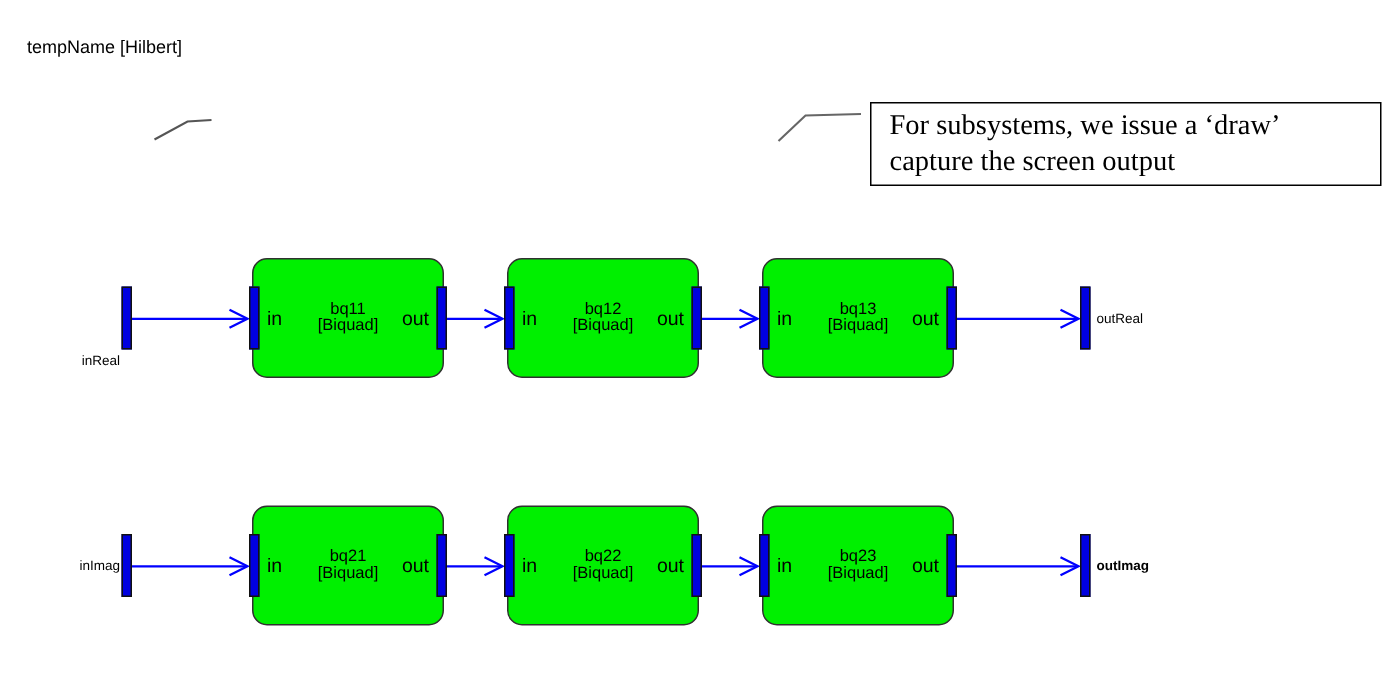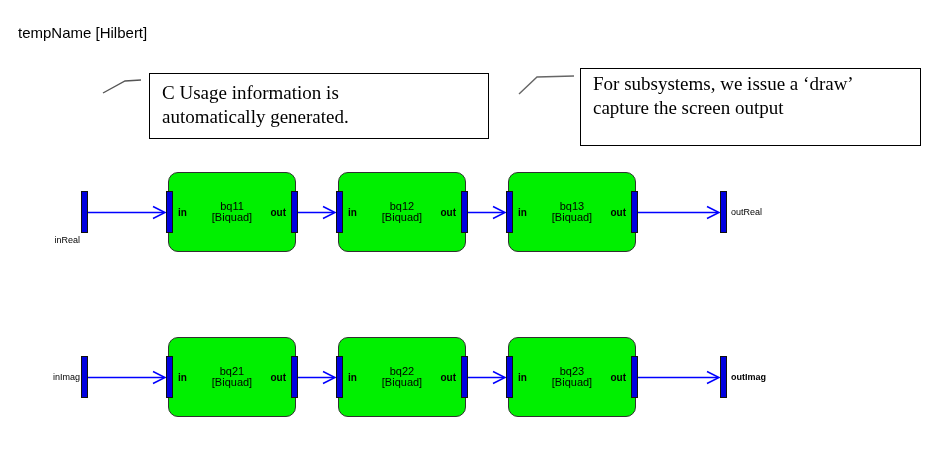--- a/index.html
+++ b/index.html
@@ -12,50 +12,50 @@
   html,body{background:#fff;}
   .canvas{
     position:relative;
     width:930px;height:455px;
     background:#ffffff;
     font-family:"Liberation Sans",sans-serif;
     overflow:hidden;
   }
   .model-title{
     position:absolute;left:18px;top:24px;
-    font-size:15px;color:#000;letter-spacing:0;
+    font-size:12px;color:#000;letter-spacing:0;
   }
   .annotation{
     position:absolute;
     background:#ffffff;
     border:1.5px solid #000;
     font-family:"Liberation Serif",serif;
     font-size:19px;line-height:23.5px;color:#000;
     padding:4px 12px 4px 12px;
   }
   .annotation.a1{left:149px;top:73px;width:340px;height:66px;padding-top:7px;}
-  .annotation.a2{left:580px;top:68px;width:341px;height:78px;padding-top:3px;}
+  .annotation.a2{left:580px;top:68px;width:341px;height:56px;padding-top:3px;}
   svg.wires{position:absolute;left:0;top:0;}
   .block{
     position:absolute;width:128px;height:80px;
     background:var(--block-fill);
     border:1px solid var(--border-color);
     border-radius:10px;
   }
   .bport{
     position:absolute;width:7px;height:42px;
     top:50%;transform:translateY(-50%);
     background:var(--port-fill);
     border:1px solid #101010;
   }
   .bport.left{left:-3px;}
   .bport.right{right:-3px;}
   .pin-label{
     position:absolute;top:50%;transform:translateY(-50%);
-    font-size:10px;color:#000;font-weight:bold;
+    font-size:13px;color:#000;
   }
   .pin-label.in{left:9px;}
   .pin-label.out{right:9px;text-align:right;}
   .block-center{
     position:absolute;left:0;right:0;top:50%;transform:translateY(-50%);
     text-align:center;font-size:11px;line-height:11px;color:#000;
   }
   .io-port{
     position:absolute;width:7px;height:42px;
     background:var(--port-fill);
@@ -95,24 +95,20 @@
       <path d="M153,371.5 L165,377.5 L153,383.5"></path>
       <line x1="296" y1="377.5" x2="334" y2="377.5"></line>
       <path d="M323,371.5 L335,377.5 L323,383.5"></path>
       <line x1="466" y1="377.5" x2="504" y2="377.5"></line>
       <path d="M493,371.5 L505,377.5 L493,383.5"></path>
       <line x1="636" y1="377.5" x2="718" y2="377.5"></line>
       <path d="M707,371.5 L719,377.5 L707,383.5"></path>
     </g>
   </svg>
 
-  <div class="annotation a1">
-    <div>C Usage information is</div>
-    <div>automatically generated.</div>
-  </div>
   <div class="annotation a2">
     <div>For subsystems, we issue a ‘draw’</div>
     <div>capture the screen output</div>
   </div>
 
   <div class="io-label in-side" style="left:40px;top:207px;margin-top:28px;">inReal</div>
   <div class="io-port" style="left:81px;top:191px;"></div>
 
   <div class="block" style="left:168px;top:172px;">
     <div class="bport left"></div>

